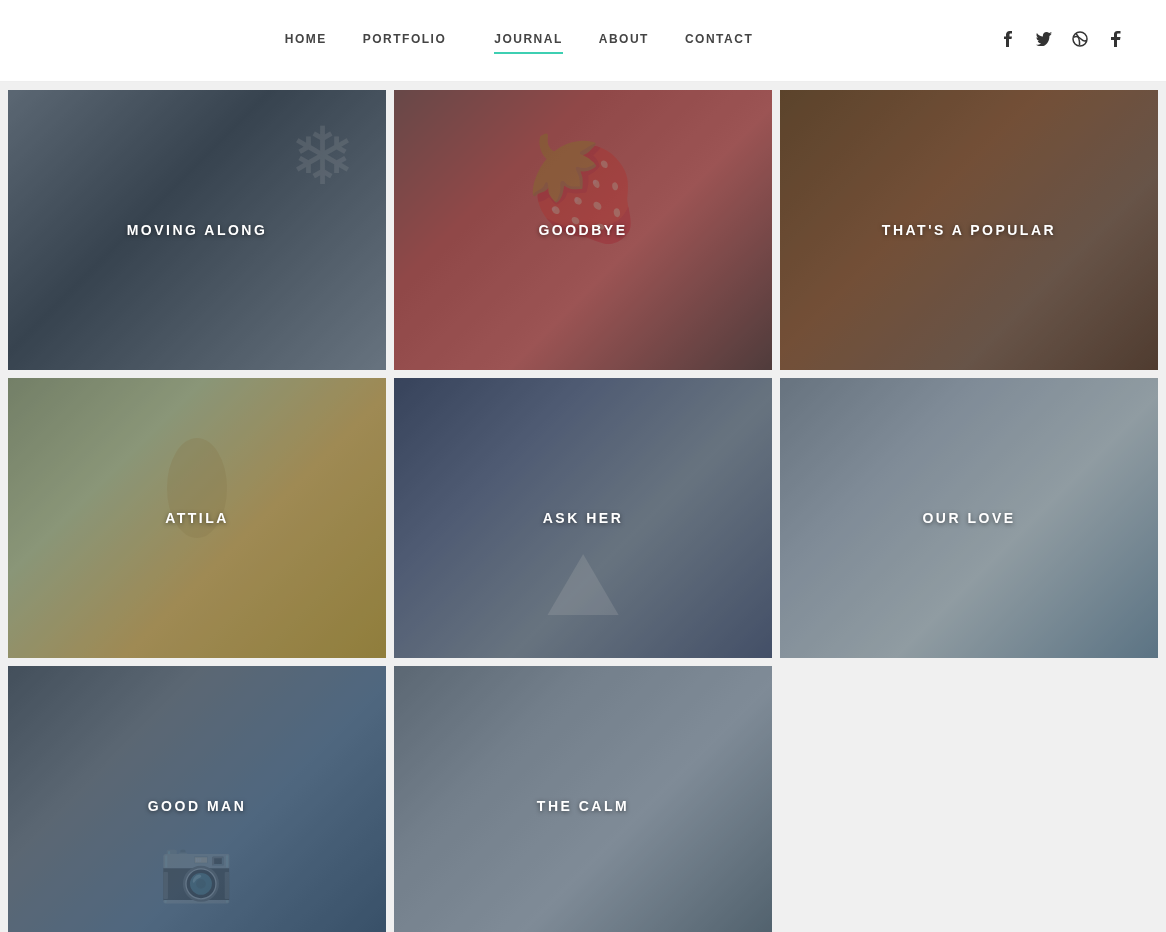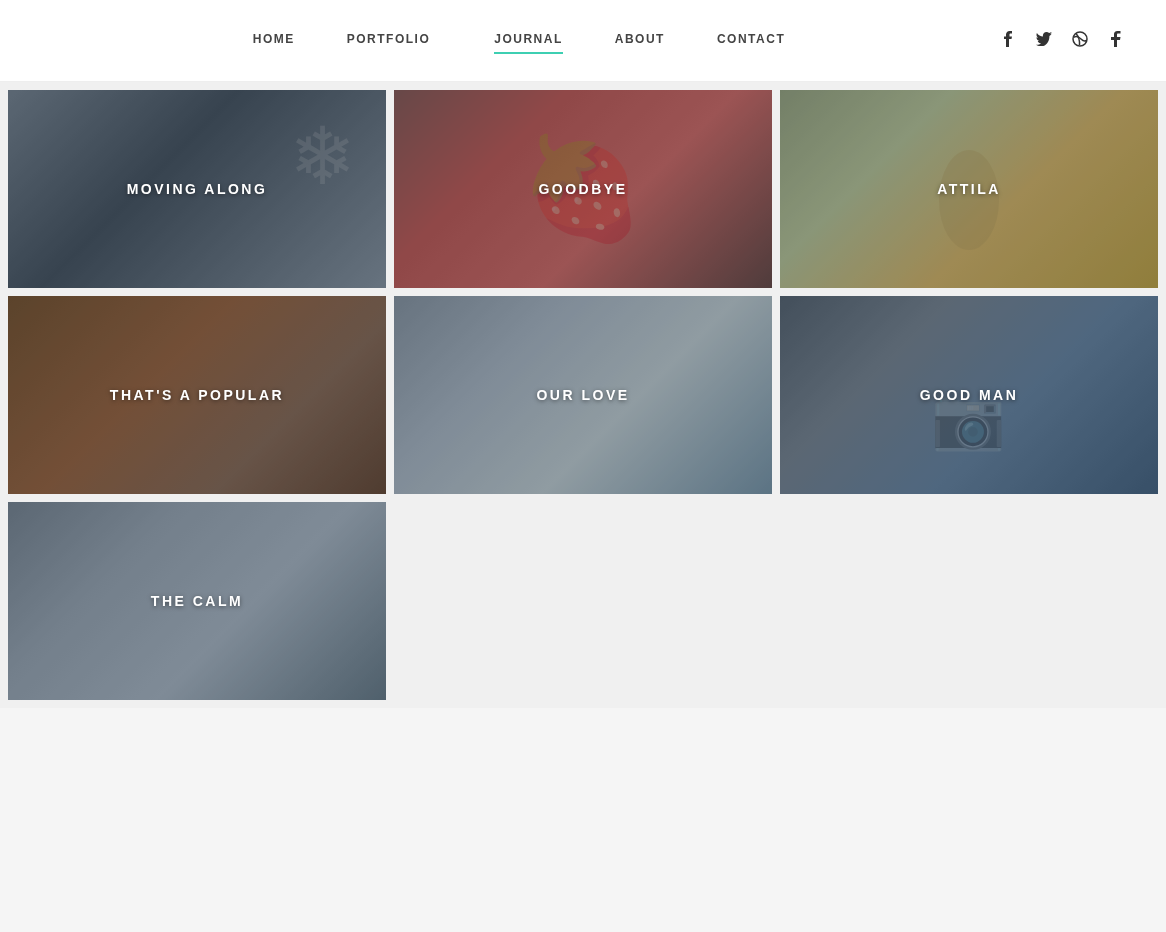--- a/index.html
+++ b/index.html
@@ -28,21 +28,21 @@
       font-size: 22px;
       font-weight: 700;
       letter-spacing: 2px;
       color: #222;
       text-transform: uppercase;
     }
 
     nav {
       display: flex;
       align-items: flex-start;
-      gap: 52px;
+      gap: 36px;
     }
 
     .nav-item {
       font-size: 12px;
       font-weight: 600;
       letter-spacing: 1.5px;
       text-transform: uppercase;
       color: #444;
       cursor: pointer;
       text-decoration: none;
@@ -84,21 +84,21 @@
       grid-template-columns: repeat(3, 1fr);
       gap: 8px;
       padding: 8px;
       background: #f0f0f0;
     }
 
     .grid-item {
       position: relative;
       overflow: hidden;
       cursor: pointer;
-      height: 198px;
+      height: 280px;
       background: #0369a1;
     }
 
     .grid-item-bg {
       width: 100%;
       height: 100%;
       display: flex;
       align-items: center;
       justify-content: center;
       position: relative;
@@ -226,30 +226,36 @@
         <div class="grid-item-overlay">
           <div class="grid-item-title">MOVING ALONG</div>
         </div>
       </div>
       <div class="grid-item card-2">
         <div class="grid-item-bg"></div>
         <div class="grid-item-overlay">
           <div class="grid-item-title">GOODBYE</div>
         </div>
       </div>
+      <div class="grid-item card-4">
+        <div class="grid-item-bg"></div>
+        <div class="grid-item-overlay">
+          <div class="grid-item-title">THAT'S A POPULAR</div>
+        </div>
+      </div>
       <div class="grid-item card-3">
         <div class="grid-item-bg"></div>
         <div class="grid-item-overlay">
           <div class="grid-item-title">ATTILA</div>
         </div>
       </div>
-      <div class="grid-item card-4">
-        <div class="grid-item-bg"></div>
-        <div class="grid-item-overlay">
-          <div class="grid-item-title">THAT'S A POPULAR</div>
+      <div class="grid-item card-5">
+        <div class="grid-item-bg"></div>
+        <div class="grid-item-overlay">
+          <div class="grid-item-title">ASK HER</div>
         </div>
       </div>
       <div class="grid-item card-7">
         <div class="grid-item-bg"></div>
         <div class="grid-item-overlay">
           <div class="grid-item-title">OUR LOVE</div>
         </div>
       </div>
       <div class="grid-item card-8">
         <div class="grid-item-bg"></div>

